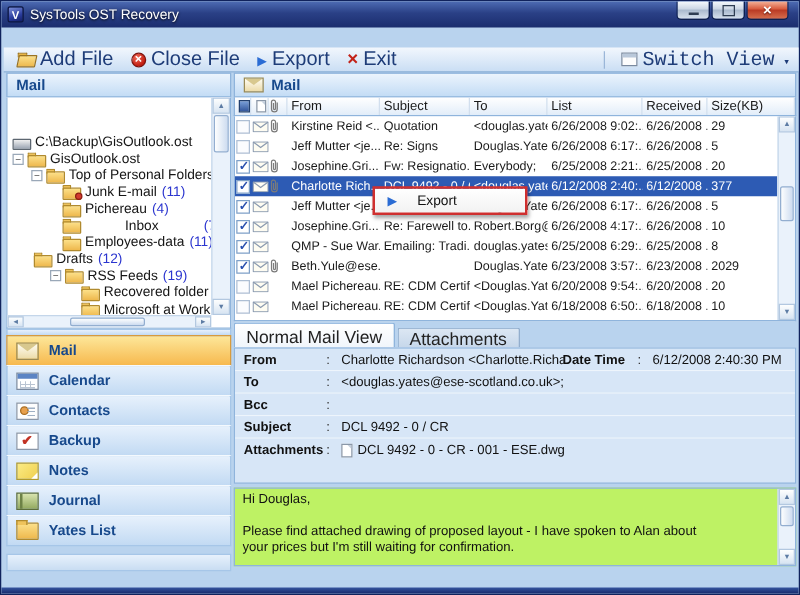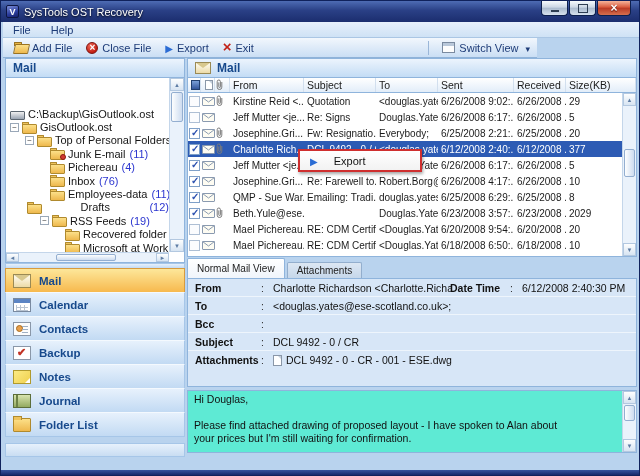--- a/index.html
+++ b/index.html
@@ -21,25 +21,25 @@
   .wbtn.min::after { content:""; width:8px; height:2px; background:#2e3d52; margin-top:5px; }
   .wbtn.max::after { content:""; width:8px; height:7px; border:1px solid #2e3d52; }
   .wbtn.close { width:34px; background:linear-gradient(#f5b49a,#d8593c 45%,#b93a24 50%,#d66f4e); }
   .wbtn.close::after { content:"\00d7"; color:#fff; font-weight:bold; font-size:12px; text-shadow:0 1px 1px #5c1005; line-height:10px; }
 
   
   .menubar { position:absolute; left:2px; top:21px; width:636px; height:16px;
     background:linear-gradient(#e6effb,#cfe2f5); border-bottom:1px solid #aac6e4;
     display:flex; align-items:center; font-size:11px; color:#1e3c78; }
   .menu-item { padding:0 10px; height:100%; display:flex; align-items:center; }
-  .toolbar { position:absolute; left:2px; top:37px; width:534px; height:20px;
+  .toolbar { position:absolute; left:2px; top:37px; width:636px; height:20px;
     background:linear-gradient(#f2f7fd,#cadef4); border-bottom:1px solid #8fb2d8;
-    display:flex; align-items:center; font-size:11px; color:#1e3c78; padding-left:4px; }
+    display:flex; align-items:center; font-size:16px; color:#1e3c78; padding-left:4px; }
   .tbtn { display:flex; align-items:center; gap:4px; padding:0 7px; height:100%; }
-  .tb-right { margin-left:auto; display:flex; align-items:center; height:100%; }
+  .tb-right { margin-left:auto; display:flex; align-items:center; height:100%;font-family:Liberation Mono, monospace; }
   .tb-sep { width:1px; height:14px; background:#9ab6d8; margin-right:6px; }
   .dd-arrow::after { content:"\25be"; font-size:9px; color:#1e3c78; margin-left:3px; }
 
   
   .ico { display:inline-block; position:relative; flex:none; }
   .addfile-ico { width:14px; height:11px; }
   .addfile-ico::before { content:""; position:absolute; left:0; top:0; width:6px; height:3px;
     background:#e8b545; border:1px solid #9a7322; border-bottom:none; border-radius:1px 1px 0 0; }
   .addfile-ico::after { content:""; position:absolute; left:0; top:2px; width:13px; height:8px;
     background:linear-gradient(#fce089,#edb94e); border:1px solid #9a7322; border-radius:1px; transform:skewX(-12deg); }
@@ -150,42 +150,42 @@
   .envcell, .clipcell { display:flex; align-items:center; padding-left:1px !important; }
   .list-vs { right:0; top:0; width:14px; bottom:0; }
 
   .ctx-menu { position:absolute; left:110px; top:56px; width:124px; height:23px; z-index:6;
     border:2px solid #cf2f2f; background:linear-gradient(#ffffff,#f2f2f2);
     display:flex; align-items:center; gap:16px; padding-left:10px; font-size:11px; color:#111;
     box-shadow:1px 2px 3px rgba(0,0,0,.35); }
 
   
   .tabs { position:absolute; left:186px; top:256px; width:450px; height:21px; display:flex; align-items:flex-end; }
-  .tab { font-size:10px; color:#222; padding:0 9px; display:flex; align-items:center;
+  .tab { font-size:14px; color:#222; padding:0 9px; display:flex; align-items:center;
     border:1px solid #93aecd; border-bottom:none; border-radius:2px 2px 0 0;
     background:linear-gradient(#dce7f3,#c6d7ea); height:16px; margin-right:2px; }
   .tab.active { background:linear-gradient(#ffffff,#f0f5fb); height:20px; border-color:#8fb4dc; }
 
   .fields { position:absolute; left:186px; top:277px; width:450px; height:109px;
     border:1px solid #8fb4dc; background:#d7e6f7; }
   .frow { position:relative; display:flex; align-items:center; height:18px; background:#d7e6f7;
     border-bottom:1px solid #eef5fc; padding-left:7px; font-size:10.5px; color:#111; }
   .frow:last-child { border-bottom:none; }
   .flabel { width:66px; font-weight:bold; flex:none; }
   .flabel::after, .dt-label::after { content:""; }
   .fcolon::after { content:":"; color:#333; }
   .fcolon { width:12px; flex:none; }
   .fvalue { white-space:nowrap; overflow:hidden; }
   .fvalue.fromv { max-width:178px; }
   .dt-wrap { position:absolute; left:262px; top:0; height:100%; display:flex; align-items:center; }
   .dt-label { font-weight:bold; width:60px; }
   .file-ico { width:9px; height:11px; background:#fff; border:1px solid #8a97a8; position:relative; margin-right:4px; flex:none; }
   .file-ico::after { content:""; position:absolute; right:0; top:0; border-left:3px solid transparent; border-top:3px solid #c4cfdc; }
 
-  .bodybox { position:absolute; left:186px; top:389px; width:450px; height:63px; background:#5eead4;
+  .bodybox { position:absolute; left:186px; top:389px; width:450px; height:63px; background:#bef264;
     border:1px solid #8fb4dc; overflow:hidden; }
   .bodytext { position:absolute; left:6px; top:2px; right:18px; bottom:2px; font-size:10.5px; color:#111;
     line-height:13px; white-space:pre-line; overflow:hidden; }
   .body-vs { right:0; top:0; width:14px; bottom:0; }
 
   .bottom-edge { position:absolute; left:0; right:0; bottom:0; height:5px;
     background:linear-gradient(#35549e,#16296b); }
 </style>
 </head>
 <body>
@@ -195,24 +195,20 @@
   <div class="titlebar">
     <span class="app-icon"></span>
     <span class="title">SysTools OST Recovery</span>
     <div class="win-btns">
       <div class="wbtn min"></div>
       <div class="wbtn max"></div>
       <div class="wbtn close"></div>
     </div>
   </div>
 
-  <div class="menubar">
-    <span class="menu-item">File</span>
-    <span class="menu-item">Help</span>
-  </div>
 
   <div class="toolbar">
     <div class="tbtn">
       <span class="ico addfile-ico"></span>
       <span>Add File</span>
     </div>
     <div class="tbtn">
       <span class="ico closefile-ico"></span>
       <span>Close File</span>
     </div>
@@ -259,31 +255,31 @@
             <i class="junkdot"></i>
           </span>
           <span class="tlabel">Junk E-mail</span>
           <span class="tcount">(11)</span>
         </div>
         <div class="tree-item" style="padding-left: 44px;">
           <span class="ticon folder"></span>
           <span class="tlabel">Pichereau</span>
           <span class="tcount">(4)</span>
         </div>
-        <div class="tree-item" style="padding-left: 44px;">
+        <div class="tree-item" style="padding-left: 44px; gap: 32px;">
           <span class="ticon folder"></span>
           <span class="tlabel">Inbox</span>
           <span class="tcount">(76)</span>
         </div>
         <div class="tree-item" style="padding-left: 44px; text-align: center;">
           <span class="ticon folder"></span>
           <span class="tlabel">Employees-data</span>
           <span class="tcount">(11)</span>
         </div>
-        <div class="tree-item" style="padding-left: 21px; justify-content: space-between;">
+        <div class="tree-item" style="padding-left: 21px;">
           <span class="ticon folder"></span>
           <span class="tlabel">Drafts</span>
           <span class="tcount">(12)</span>
         </div>
         <div class="tree-item" style="padding-left: 34px;">
           <span class="expander">−</span>
           <span class="ticon folder"></span>
           <span class="tlabel">RSS Feeds</span>
           <span class="tcount">(19)</span>
         </div>
@@ -334,21 +330,21 @@
       <div class="nav-item">
         <span class="nicon notes"></span>
         <span class="nlabel">Notes</span>
       </div>
       <div class="nav-item">
         <span class="nicon journal"></span>
         <span class="nlabel">Journal</span>
       </div>
       <div class="nav-item">
         <span class="nicon folder-list"></span>
-        <span class="nlabel">Folder List</span>
+        <span class="nlabel">Yates List</span>
       </div>
     </div>
   <div class="nav-filler"></div>
 
   <div class="panel-hdr right-hdr">
     <span class="env-hdr"></span>
     <span>Mail</span>
   </div>
 
   <div class="col-hdr">
@@ -359,21 +355,21 @@
         <i class="h-page"></i>
       </span>
     <span class="clipcell" id="hdr-clip">
         <svg width="7" height="12" viewBox="0 0 7 12">
           <path d="M5.8 3 v5.2 a2.3 2.3 0 0 1 -4.6 0 V2.6 a1.6 1.6 0 0 1 3.2 0 v5.2 a0.8 0.8 0 0 1 -1.6 0 V3.4" fill="none" stroke="#7b7b7b"></path>
         </svg>
       </span>
     <span>From</span>
     <span>Subject</span>
     <span>To</span>
-    <span>Sent</span>
+    <span>List</span>
     <span>Received</span>
     <span>Size(KB)</span>
   </div>
 
   <div class="list-wrap">
     <div class="rows" id="rows">
         <div class="mrow">
           <span class="cb"></span>
           <span class="envcell">
             <svg width="13" height="9" viewBox="0 0 13 9">

